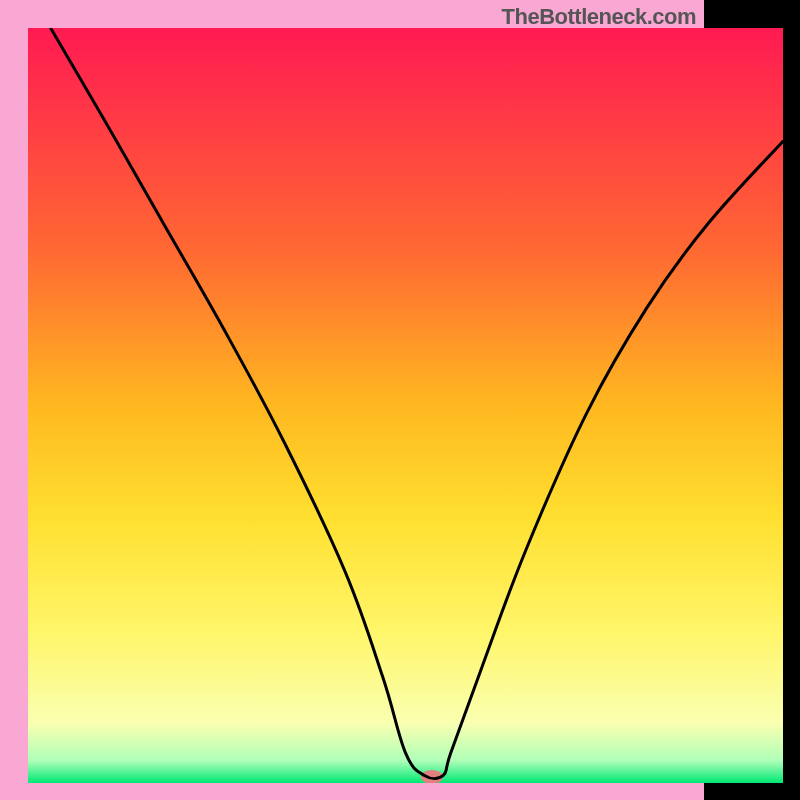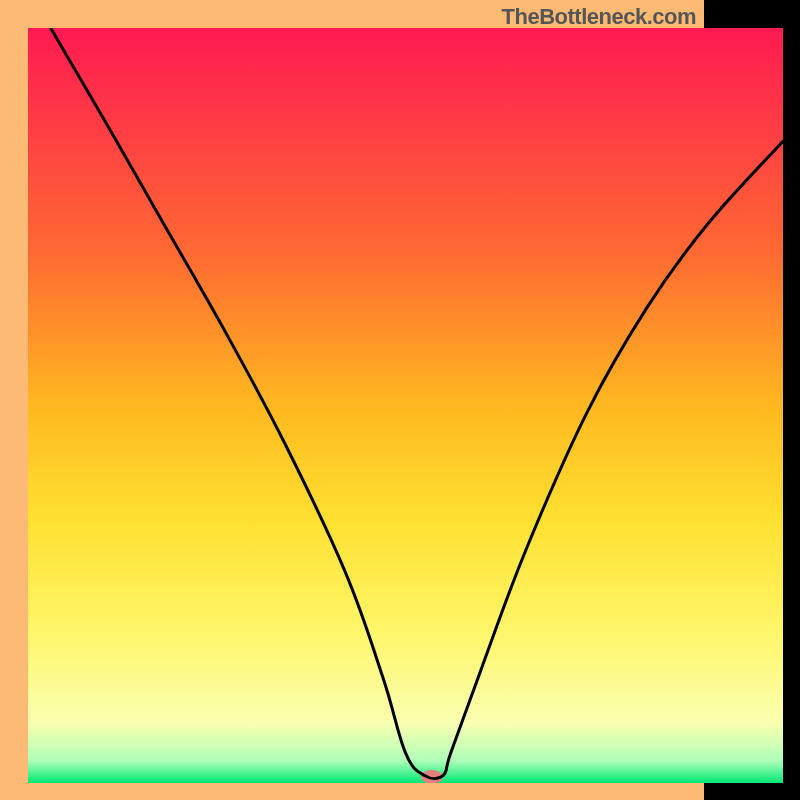--- a/index.html
+++ b/index.html
@@ -7,21 +7,21 @@
     padding: 0;
     width: 800px;
     height: 800px;
     background: #000;
     overflow: hidden;
   }
   .container {
     position: relative;
     width: 704px;
     height: 800px;
-    background: #fdba74;
+    background: #f9a8d4;
   }
   .attribution {
     position: absolute;
     top: 4px;
     right: 8px;
     font-family: Arial, Helvetica, sans-serif;
     font-size: 22px;
     font-weight: bold;
     color: #555;
     letter-spacing: -0.5px;

